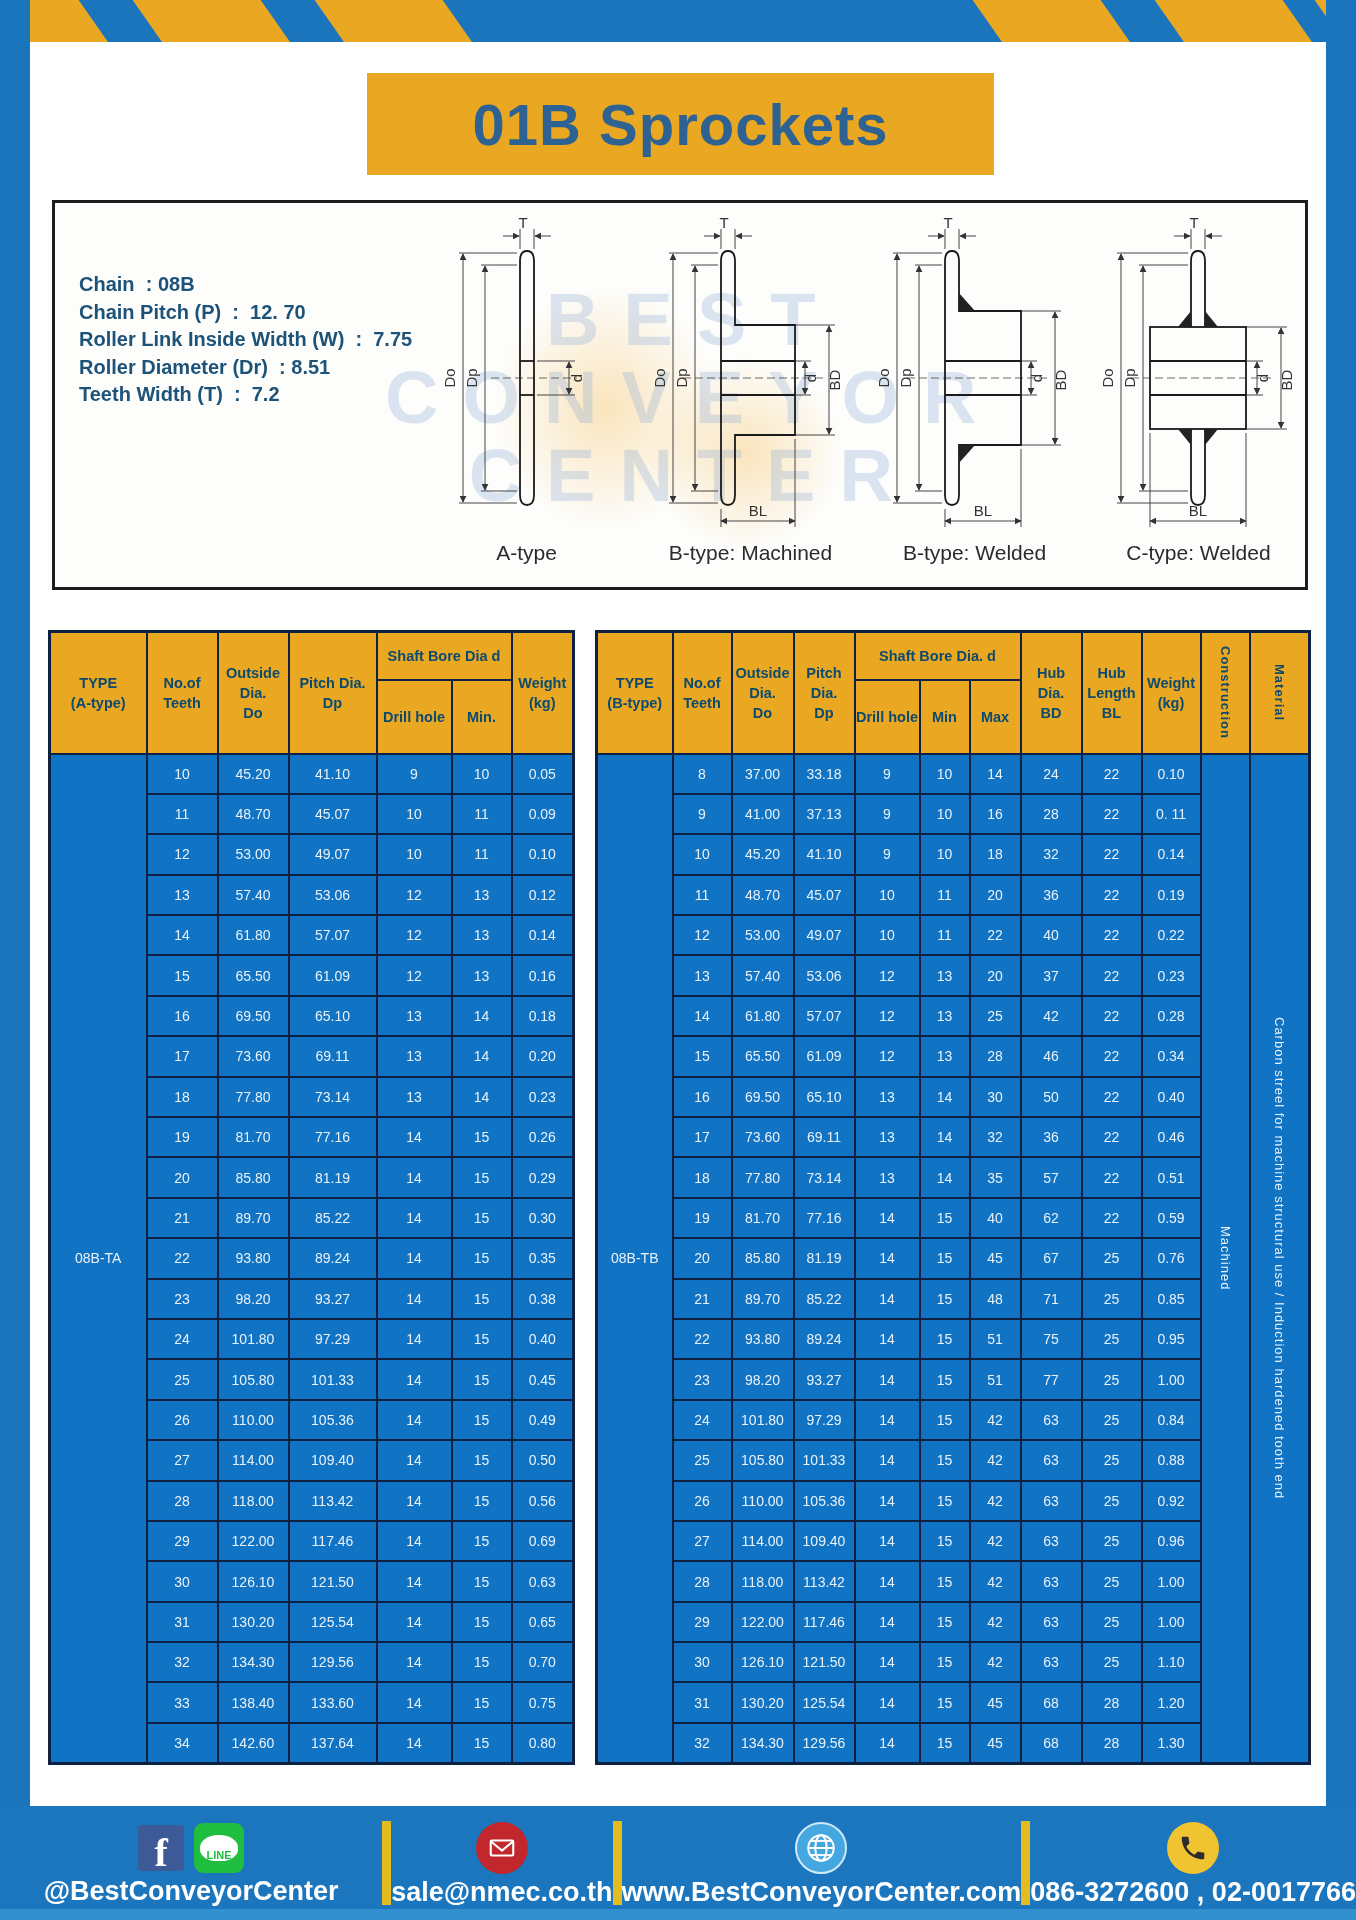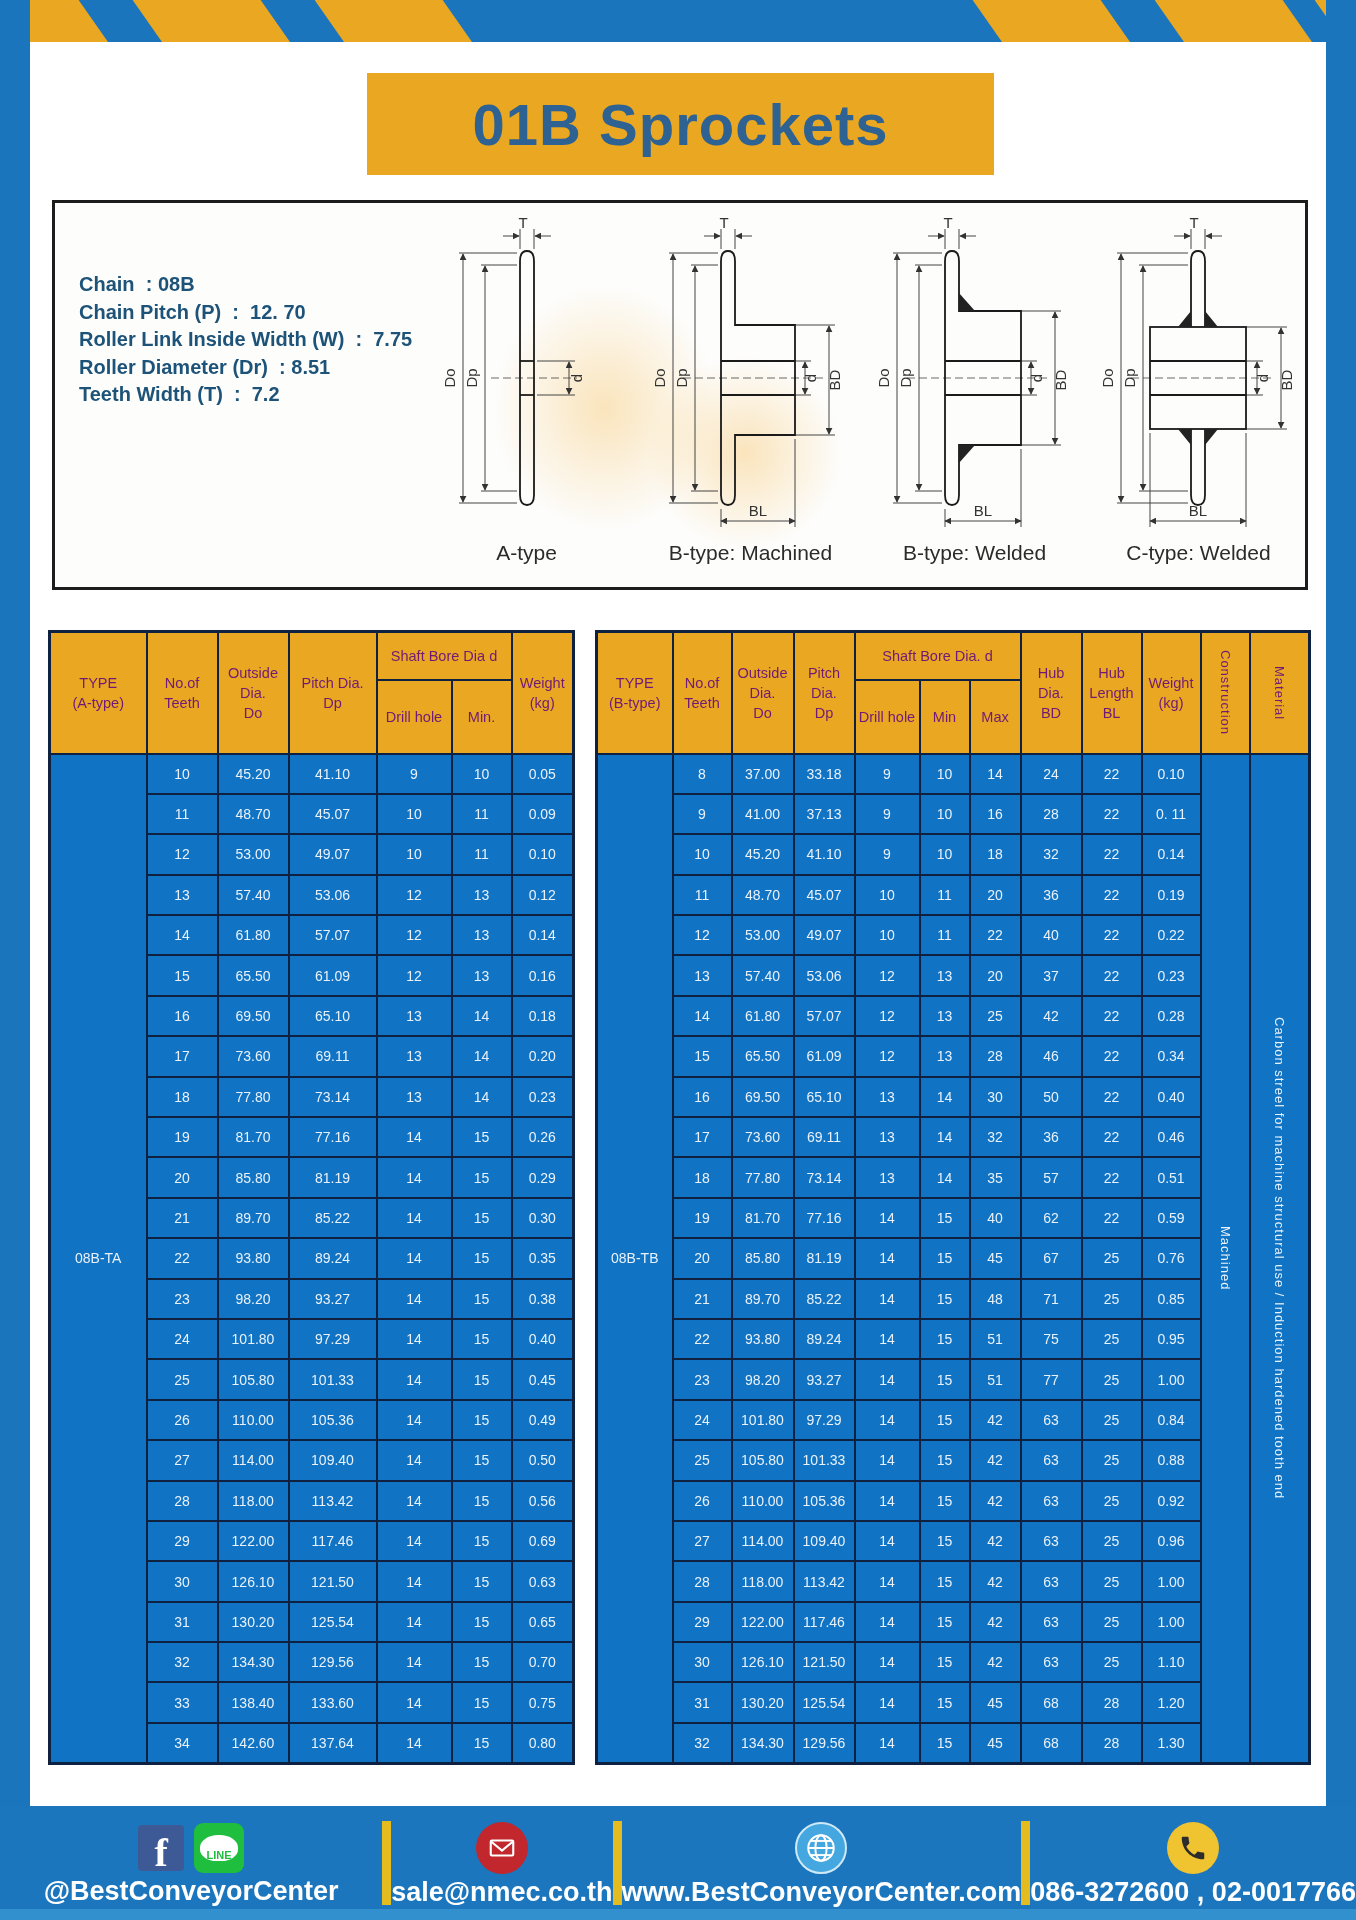--- a/index.html
+++ b/index.html
@@ -37,21 +37,21 @@
   .diag-caption{margin-top:4px;text-align:center;font-size:21px;color:#2b2b2b;font-family:"Liberation Sans",sans-serif;}
   
   table{border-collapse:collapse;table-layout:fixed;}
   .spec-table{position:absolute;}
   .spec-table table{border:3px solid #0e2140;}
   .spec-table th,.spec-table td{
     border:2px solid #0e2140;text-align:center;vertical-align:middle;padding:0;
     box-sizing:border-box;overflow:hidden;
   }
   .spec-table th{
-    background:#eaa722;color:#701a75;font-weight:normal;font-size:14.5px;
+    background:#eaa722;color:#0c4a6e;font-weight:bold;font-size:14.5px;
     white-space:pre-line;line-height:20px;
   }
   .spec-table td{background:#1173c4;color:#e9f2fa;font-size:14px;}
   .spec-table tbody tr{height:40.4px;}
   .t-a{left:48px;top:630px;} .t-a table{width:524px;}
   .t-b{left:595px;top:630px;} .t-b table{width:713px;}
   .hr1{height:48px;} .hr2{height:74px;}
   .type-cell{font-size:15px;}
   .vert{
     writing-mode:vertical-rl;text-orientation:sideways;letter-spacing:1px;
@@ -92,20 +92,25 @@
 <div class="frame-side frame-left"></div>
 <div class="frame-side frame-right"></div>
 
 <div class="title-box">
   <span>01B Sprockets</span>
 </div>
 
 <div class="diagram-box">
   <div class="wm-blob" style="left:400px;top:40px;width:300px;height:330px;"></div>
   <div class="wm-blob" style="left:560px;top:120px;width:260px;height:260px;"></div>
+  <div class="watermark">
+    <div>BEST</div>
+    <div>CONVEYOR</div>
+    <div>CENTER</div>
+  </div>
 
   <div class="specs">
     <div>Chain  : 08B</div>
     <div>Chain Pitch (P)  :  12. 70</div>
     <div>Roller Link Inside Width (W)  :  7.75</div>
     <div>Roller Diameter (Dr)  : 8.51</div>
     <div>Teeth Width (T)  :  7.2</div>
   </div>
 
   <div class="diag" style="left:364px;">

